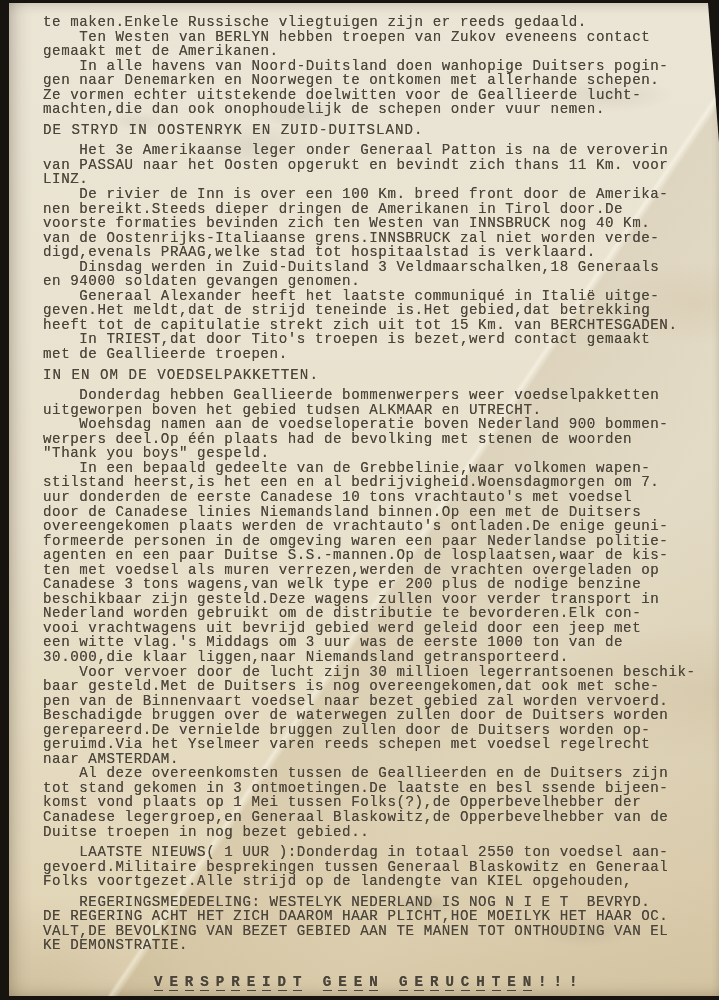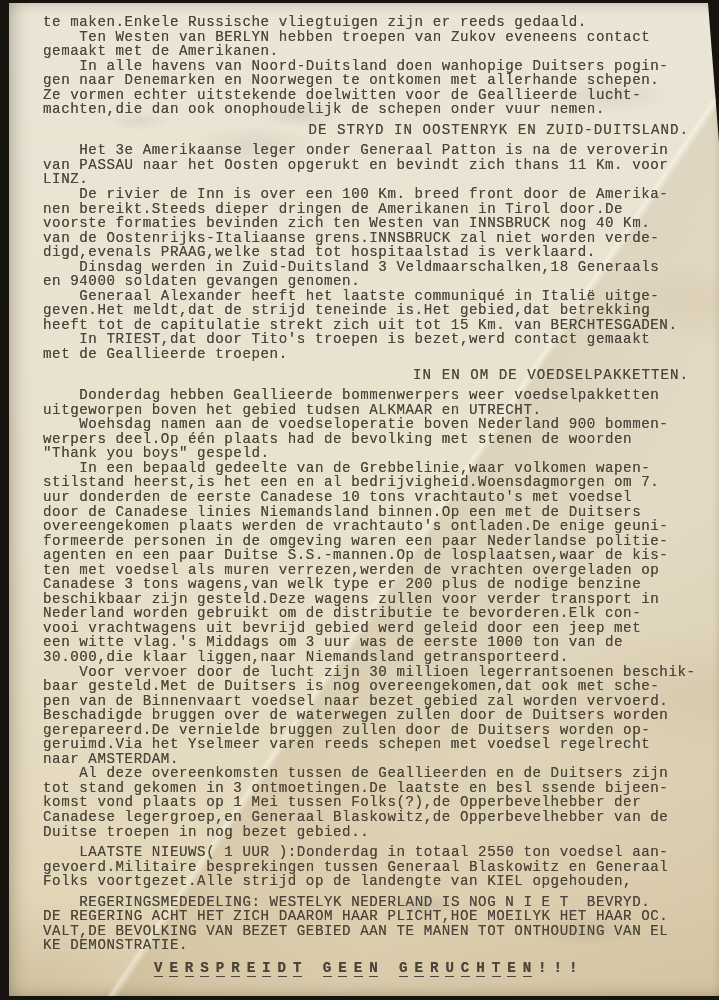--- a/index.html
+++ b/index.html
@@ -43,25 +43,25 @@
   }
   .content{
     position:absolute;left:34px;top:12px;right:30px;
     color:#4a443a;
     font-size:14.2px;line-height:14.55px;letter-spacing:0.55px;
     white-space:pre;
     text-shadow:0 0 0.5px rgba(70,62,50,0.65);
     z-index:2;
   }
   .line{white-space:pre;}
-  .block.h{text-align:right;}
+  .block.h{text-align:left;}
   .block.h .line{letter-spacing:1px;}
   .gap{height:6px;}
   .u{text-underline-offset:2.5px;text-decoration-thickness:1.3px;}
-  .block.spread{text-align:center;font-weight:bold;margin-top:2px;}
+  .block.spread{text-align:center;font-weight:bold;margin-top:16px;}
   .block.spread span{display:inline-block;margin:0 3.2px;}
   .block.spread span.ul{border-bottom:1.7px solid currentColor;padding-bottom:1px;}
   .block.spread span.wordgap{width:8px;}
 </style>
 </head>
 <body>
 
 <div class="paper">
   <div class="content"><div class="block p"><div class="line"><span>te maken.Enkele Russische vliegtuigen zijn er reeds gedaald.</span></div><div class="line"><span>    </span><span class="u">Ten Westen van BERLYN</span><span> hebben troepen van Zukov eveneens contact</span></div><div class="line"><span>gemaakt met de Amerikanen.</span></div><div class="line"><span>    In alle havens van Noord-Duitsland doen wanhopige Duitsers pogin-</span></div><div class="line"><span>gen naar Denemarken en Noorwegen te ontkomen met allerhande schepen.</span></div><div class="line"><span>Ze vormen echter uitstekende doelwitten voor de Geallieerde lucht-</span></div><div class="line"><span>machten,die dan ook onophoudelijk de schepen onder vuur nemen.</span></div></div><div class="block gap"></div><div class="block h"><div class="line"><span class="u">DE STRYD IN OOSTENRYK EN ZUID-DUITSLAND.</span></div></div><div class="block gap"></div><div class="block p"><div class="line"><span>    </span><span class="u">Het 3e Amerikaanse leger</span><span> onder Generaal Patton is na de veroverin</span></div><div class="line"><span>van PASSAU naar het Oosten opgerukt en bevindt zich thans 11 Km. voor</span></div><div class="line"><span>LINZ.</span></div><div class="line"><span>    De rivier de Inn is over een 100 Km. breed front door de Amerika-</span></div><div class="line"><span>nen bereikt.Steeds dieper dringen de Amerikanen in Tirol door.De</span></div><div class="line"><span>voorste formaties bevinden zich ten Westen van INNSBRUCK nog 40 Km.</span></div><div class="line"><span>van de Oostenrijks-Italiaanse grens.INNSBRUCK zal niet worden verde-</span></div><div class="line"><span>digd,evenals PRAAG,welke stad tot hospitaalstad is verklaard.</span></div><div class="line"><span>    Dinsdag werden in Zuid-Duitsland 3 Veldmaarschalken,18 Generaals</span></div><div class="line"><span>en 94000 soldaten gevangen genomen.</span></div><div class="line"><span>    Generaal Alexander heeft het laatste communiqué in Italië uitge-</span></div><div class="line"><span>geven.Het meldt,dat de strijd teneinde is.Het gebied,dat betrekking</span></div><div class="line"><span>heeft tot de capitulatie strekt zich uit tot 15 Km. van BERCHTESGADEN.</span></div><div class="line"><span>    In TRIEST,dat door Tito's troepen is bezet,werd contact gemaakt</span></div><div class="line"><span>met de Geallieerde troepen.</span></div></div><div class="block gap"></div><div class="block h"><div class="line"><span class="u">IN EN OM DE VOEDSELPAKKETTEN.</span></div></div><div class="block gap"></div><div class="block p"><div class="line"><span>    Donderdag hebben Geallieerde bommenwerpers weer voedselpakketten</span></div><div class="line"><span>uitgeworpen boven het gebied tudsen ALKMAAR en UTRECHT.</span></div><div class="line"><span>    Woehsdag namen aan de voedseloperatie boven Nederland 900 bommen-</span></div><div class="line"><span>werpers deel.Op één plaats had de bevolking met stenen de woorden</span></div><div class="line"><span>"Thank you boys" gespeld.</span></div><div class="line"><span>    In een bepaald gedeelte van de Grebbelinie,waar volkomen wapen-</span></div><div class="line"><span>stilstand heerst,is het een en al bedrijvigheid.Woensdagmorgen om 7.</span></div><div class="line"><span>uur donderden de eerste Canadese 10 tons vrachtauto's met voedsel</span></div><div class="line"><span>door de Canadese linies Niemandsland binnen.Op een met de Duitsers</span></div><div class="line"><span>overeengekomen plaats werden de vrachtauto's ontladen.De enige geuni-</span></div><div class="line"><span>formeerde personen in de omgeving waren een paar Nederlandse politie-</span></div><div class="line"><span>agenten en een paar Duitse S.S.-mannen.Op de losplaatsen,waar de kis-</span></div><div class="line"><span>ten met voedsel als muren verrezen,werden de vrachten overgeladen op</span></div><div class="line"><span>Canadese 3 tons wagens,van welk type er 200 plus de nodige benzine</span></div><div class="line"><span>beschikbaar zijn gesteld.Deze wagens zullen voor verder transport in</span></div><div class="line"><span>Nederland worden gebruikt om de distributie te bevorderen.Elk con-</span></div><div class="line"><span>vooi vrachtwagens uit bevrijd gebied werd geleid door een jeep met</span></div><div class="line"><span>een witte vlag.'s Middags om 3 uur was de eerste 1000 ton van de</span></div><div class="line"><span>30.000,die klaar liggen,naar Niemandsland getransporteerd.</span></div><div class="line"><span>    Voor vervoer door de lucht zijn 30 millioen legerrantsoenen beschik-</span></div><div class="line"><span>baar gesteld.Met de Duitsers is nog overeengekomen,dat ook met sche-</span></div><div class="line"><span>pen van de Binnenvaart voedsel naar bezet gebied zal worden vervoerd.</span></div><div class="line"><span>Beschadigde bruggen over de waterwegen zullen door de Duitsers worden</span></div><div class="line"><span>gerepareerd.De vernielde bruggen zullen door de Duitsers worden op-</span></div><div class="line"><span>geruimd.Via het Yselmeer varen reeds schepen met voedsel regelrecht</span></div><div class="line"><span>naar AMSTERDAM.</span></div><div class="line"><span>    Al deze overeenkomsten tussen de Geallieerden en de Duitsers zijn</span></div><div class="line"><span>tot stand gekomen in 3 ontmoetingen.De laatste en besl ssende bijeen-</span></div><div class="line"><span>komst vond plaats op 1 Mei tussen Folks(?),de Opperbevelhebber der</span></div><div class="line"><span>Canadese legergroep,en Generaal Blaskowitz,de Opperbevelhebber van de</span></div><div class="line"><span>Duitse troepen in nog bezet gebied..</span></div></div><div class="block gap"></div><div class="block p"><div class="line"><span>    </span><span class="u">LAATSTE NIEUWS( 1 UUR )</span><span>:Donderdag in totaal 2550 ton voedsel aan-</span></div><div class="line"><span>gevoerd.</span><span class="u">Militaire</span><span> besprekingen tussen Generaal Blaskowitz en Generaal</span></div><div class="line"><span>Folks voortgezet.Alle strijd op de landengte van KIEL opgehouden,</span></div></div><div class="block gap"></div><div class="block p"><div class="line"><span>    </span><span class="u">REGERINGSMEDEDELING:</span><span> WESTELYK NEDERLAND IS NOG N I E T  BEVRYD.</span></div><div class="line"><span>DE REGERING ACHT HET ZICH DAAROM HAAR PLICHT,HOE MOEILYK HET HAAR OC.</span></div><div class="line"><span>VALT,DE BEVOLKING VAN BEZET GEBIED AAN TE MANEN TOT ONTHOUDING VAN EL</span></div><div class="line"><span>KE DEMONSTRATIE.</span></div></div><div class="block gap"></div><div class="block spread"><span class="ul">V</span><span class="ul">E</span><span class="ul">R</span><span class="ul">S</span><span class="ul">P</span><span class="ul">R</span><span class="ul">E</span><span class="ul">I</span><span class="ul">D</span><span class="ul">T</span><span class="wordgap"></span><span class="ul">G</span><span class="ul">E</span><span class="ul">E</span><span class="ul">N</span><span class="wordgap"></span><span class="ul">G</span><span class="ul">E</span><span class="ul">R</span><span class="ul">U</span><span class="ul">C</span><span class="ul">H</span><span class="ul">T</span><span class="ul">E</span><span class="ul">N</span><span>!</span><span>!</span><span>!</span></div></div>
 </div>

